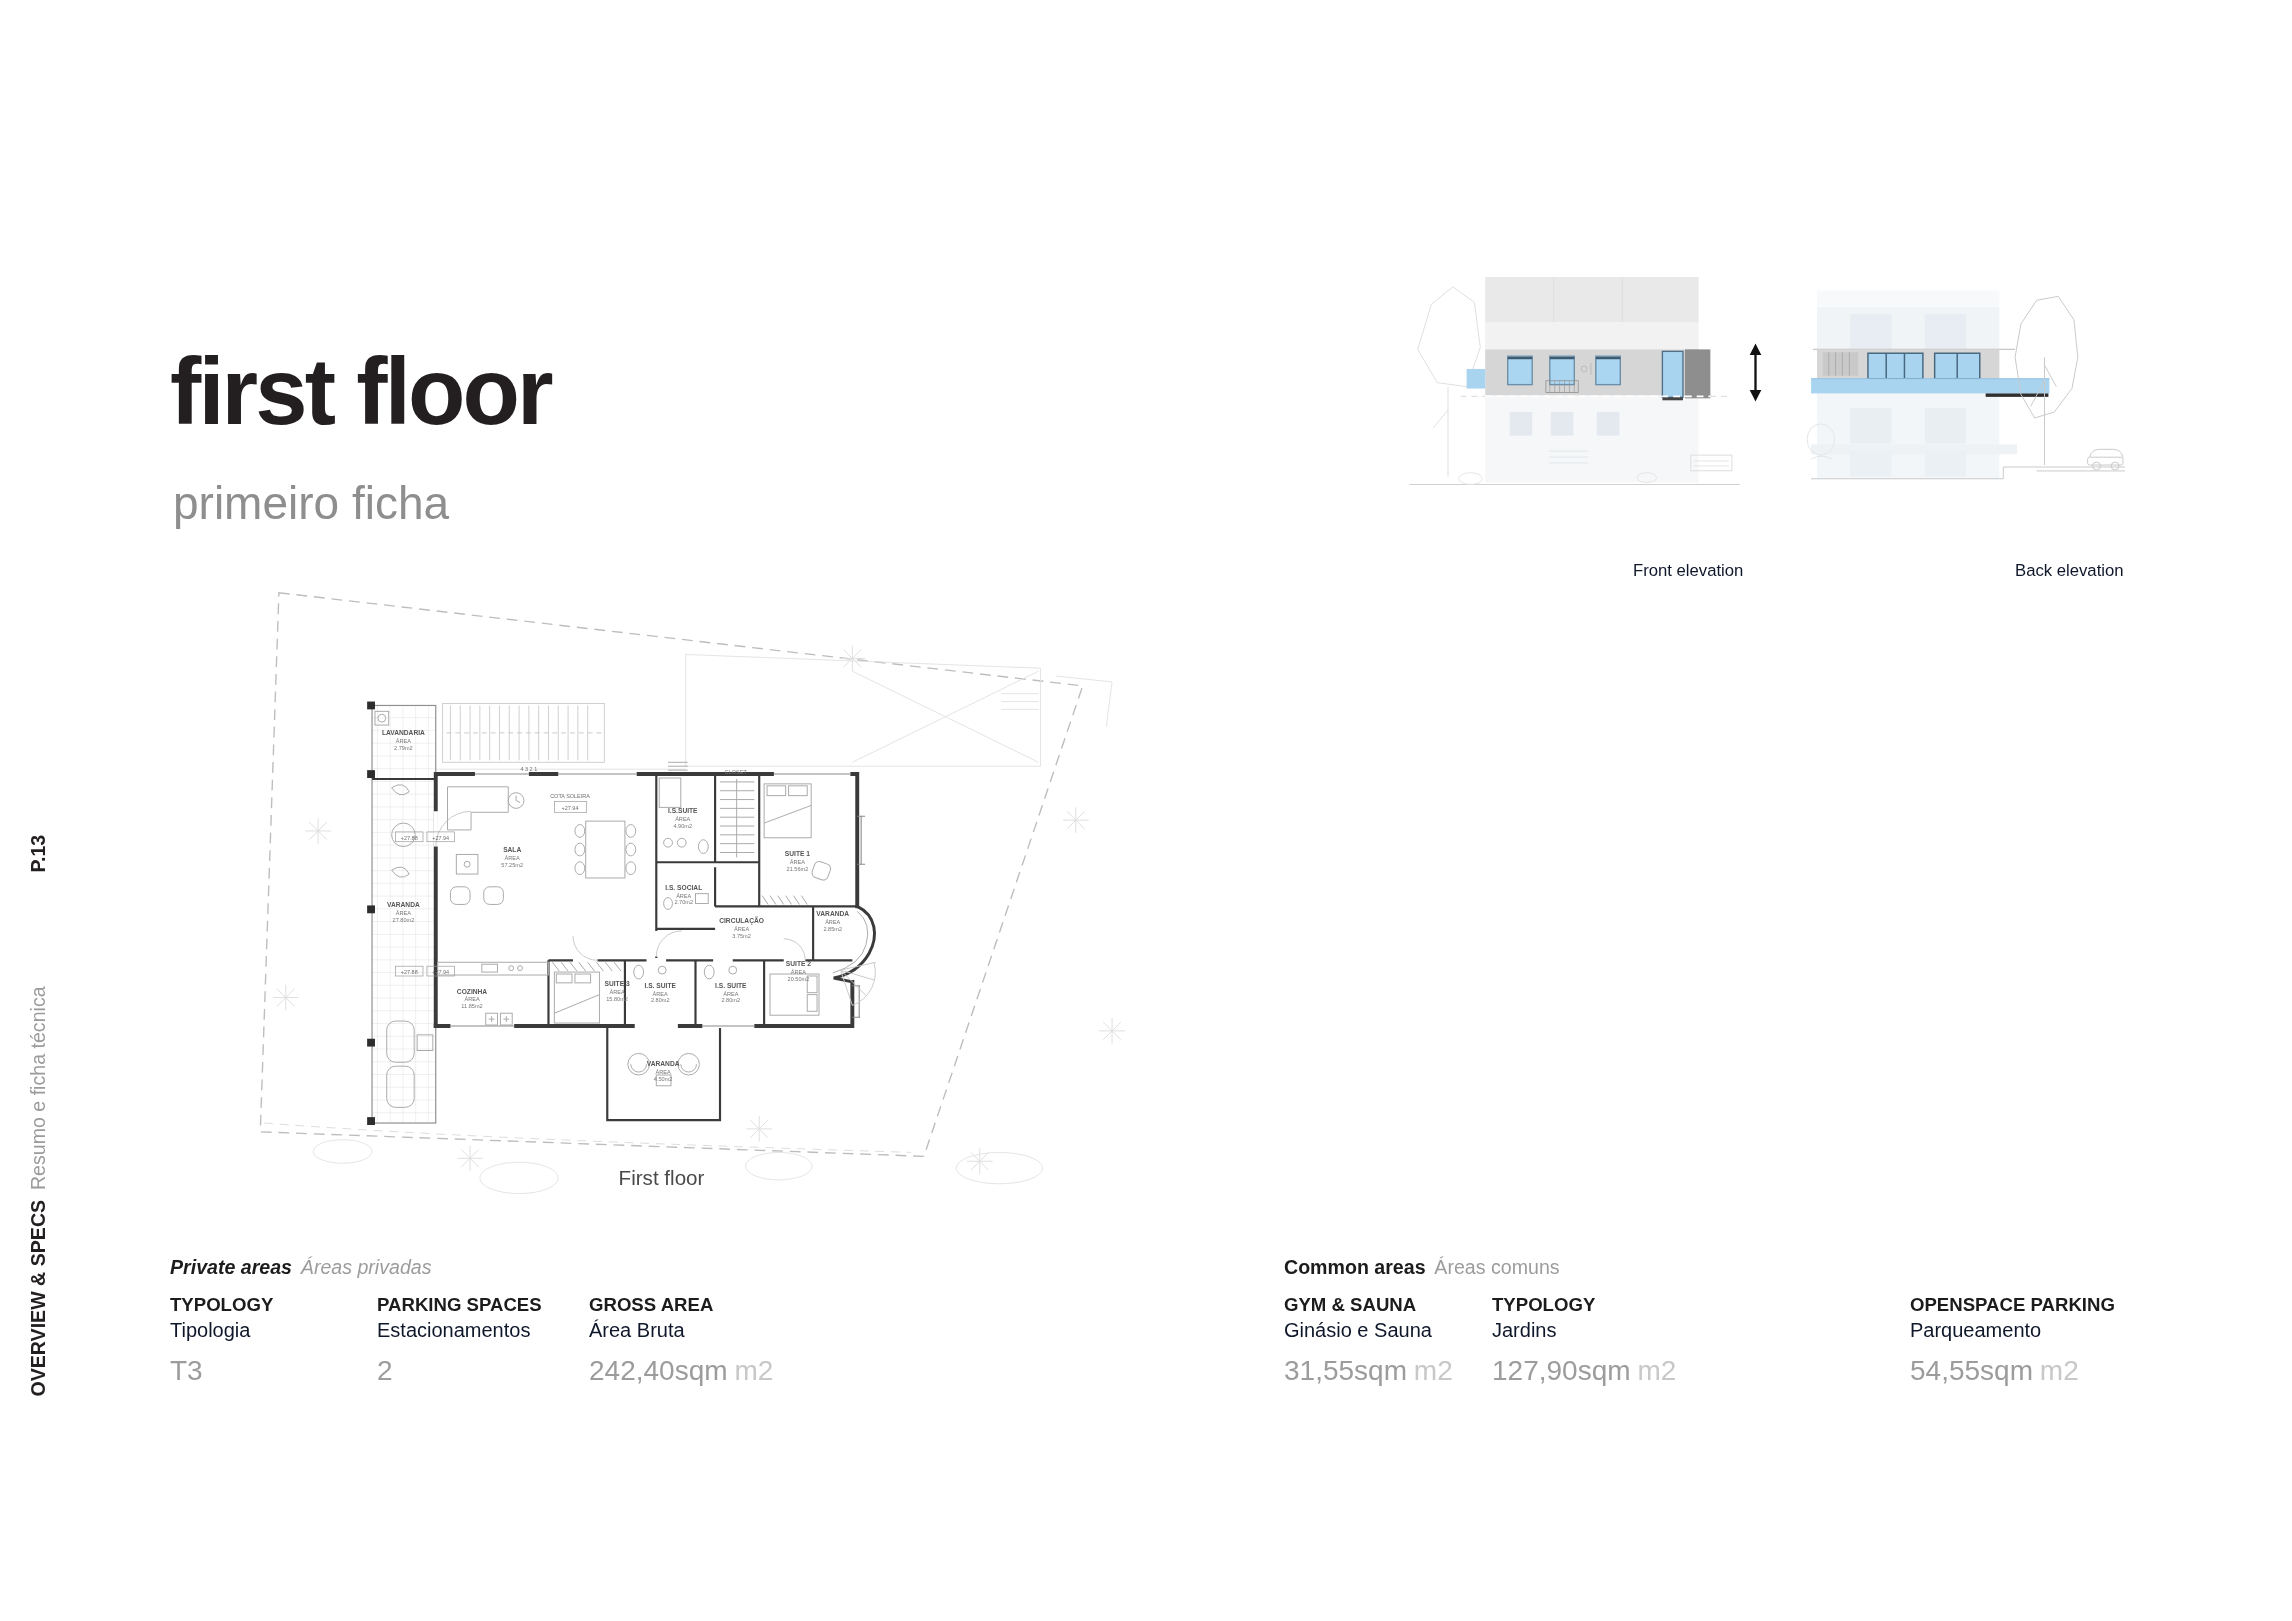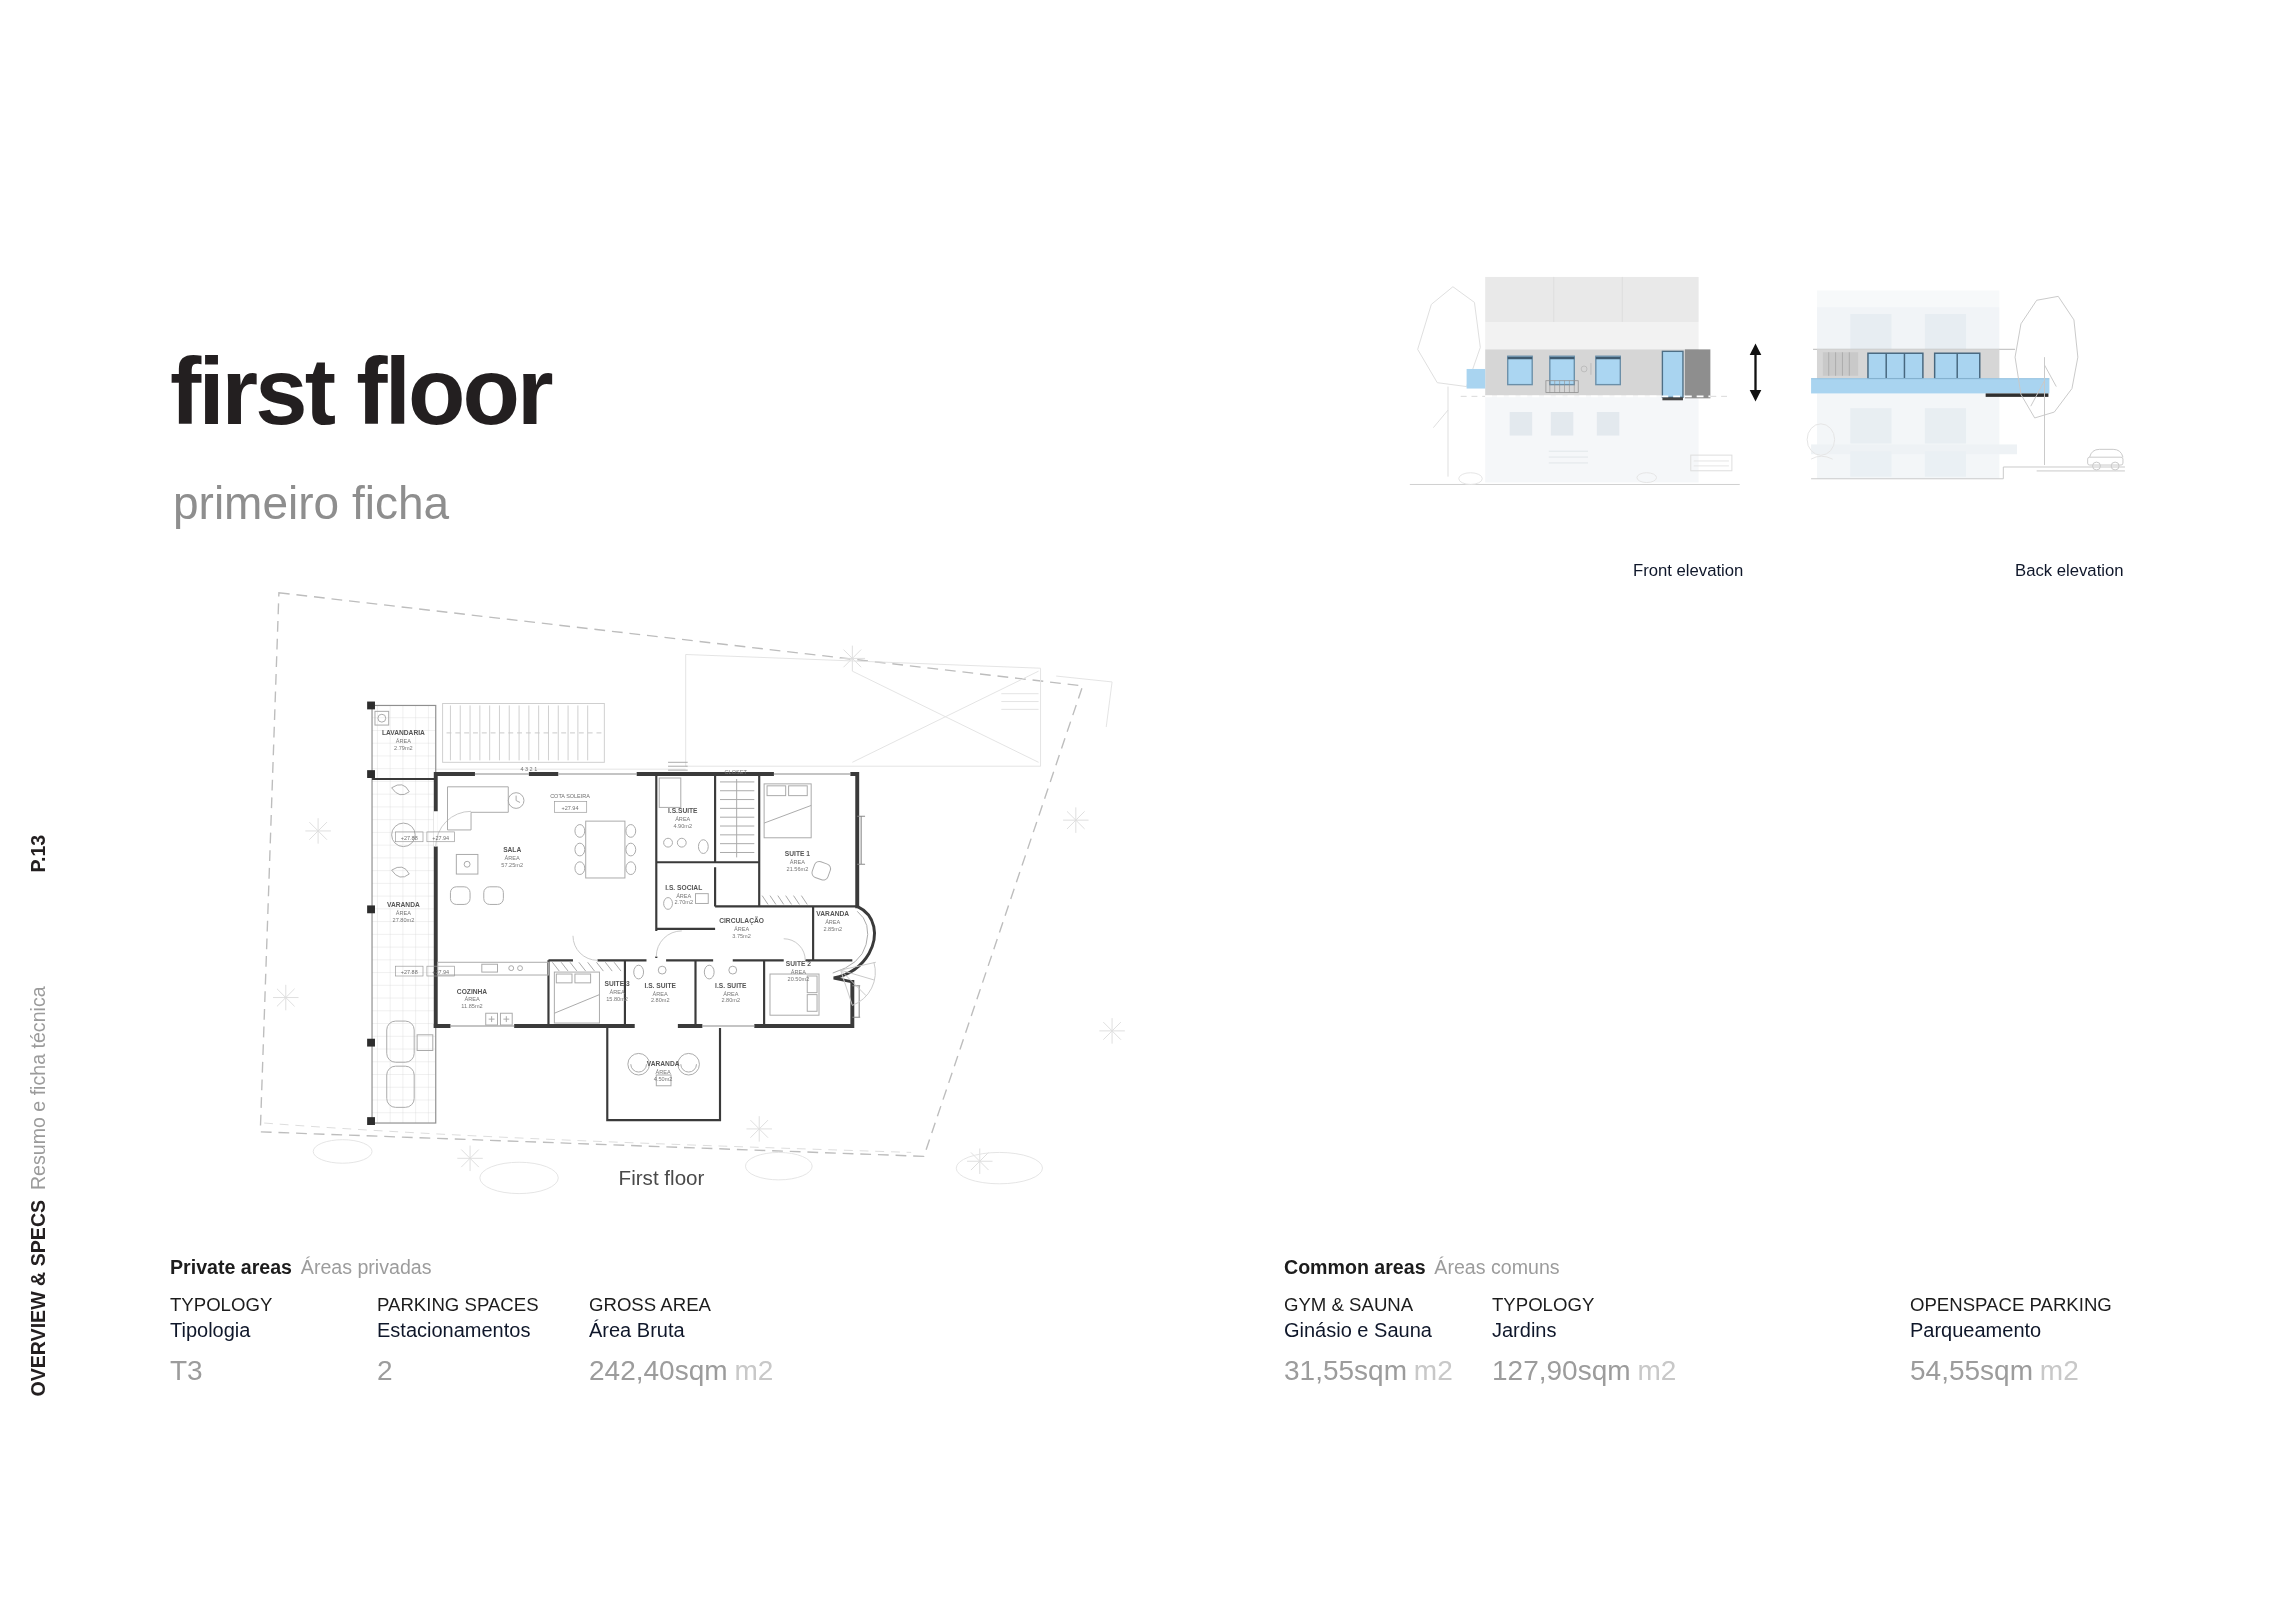--- a/index.html
+++ b/index.html
@@ -19,21 +19,21 @@
   .sidelabel span{color:#9b9b9b;margin-left:9.8px;}
   
   .cap{position:absolute;font-size:16.7px;color:#0f172a;margin-top:40px;}
   .plancap{position:absolute;left:583px;top:1166px;width:157px;text-align:center;
            font-size:20.6px;color:#4a4a4a;}
   
   .sechead{position:absolute;font-size:19.6px;white-space:nowrap;}
   .sechead b{color:#1c1c1c;font-weight:700;}
   .sechead span{color:#9c9c9c;margin-left:8.8px;}
   .speccol{position:absolute;white-space:nowrap;}
-  .speccol .lab{font-size:18.6px;font-weight:400;color:#1c1c1c;}
+  .speccol .lab{font-size:18.6px;font-weight:700;color:#1c1c1c;}
   .speccol .sub{font-size:20px;color:#0f172a;margin-top:2.9px;}
   .speccol .val{font-size:28px;color:#9c9c9c;margin-top:12.7px;}
   .speccol .val .unit{color:#c8c8c8;margin-left:6.9px;}
   
   svg{position:absolute;overflow:visible;}
   svg text{font-family:"Liberation Sans",sans-serif;}
   .bnd{fill:none;stroke:#bdbdbd;stroke-width:1.4;stroke-dasharray:11 7;}
   .faint{stroke:#e3e3e3;fill:none;stroke-width:1;}
   .tree{stroke:#dedede;stroke-width:1;fill:none;}
   .blob{stroke:#e4e4e4;fill:none;}
@@ -381,21 +381,21 @@
       <path class="f3" d="M284,198 q2,-8 10,-8 h14 q8,0 10,8"></path>
       <rect class="f3" x="282" y="198" width="36" height="8" rx="2"></rect>
       <circle class="f3" cx="291" cy="207" r="4"></circle>
         <circle class="f3" cx="310" cy="207" r="4"></circle>
     </g>
   </svg>
 
   <div class="cap" style="left:1633px;top:521px;">Front elevation</div>
   <div class="cap" style="left:2015px;top:521px;">Back elevation</div>
 
-  <div class="sechead" style="left:170px;top:1256px;">
+  <div class="sechead" style="left:170px;top:1256px;font-style:italic;">
     <b>Private areas</b><span>Áreas privadas</span>
   </div>
   <div class="speccol" style="left:170px;top:1294px;">
     <div class="lab">TYPOLOGY</div>
     <div class="sub">Tipologia</div>
     <div class="val"><span>T3</span><span class="unit"></span></div>
   </div>
   <div class="speccol" style="left:377px;top:1294px;">
     <div class="lab">PARKING SPACES</div>
     <div class="sub">Estacionamentos</div>

